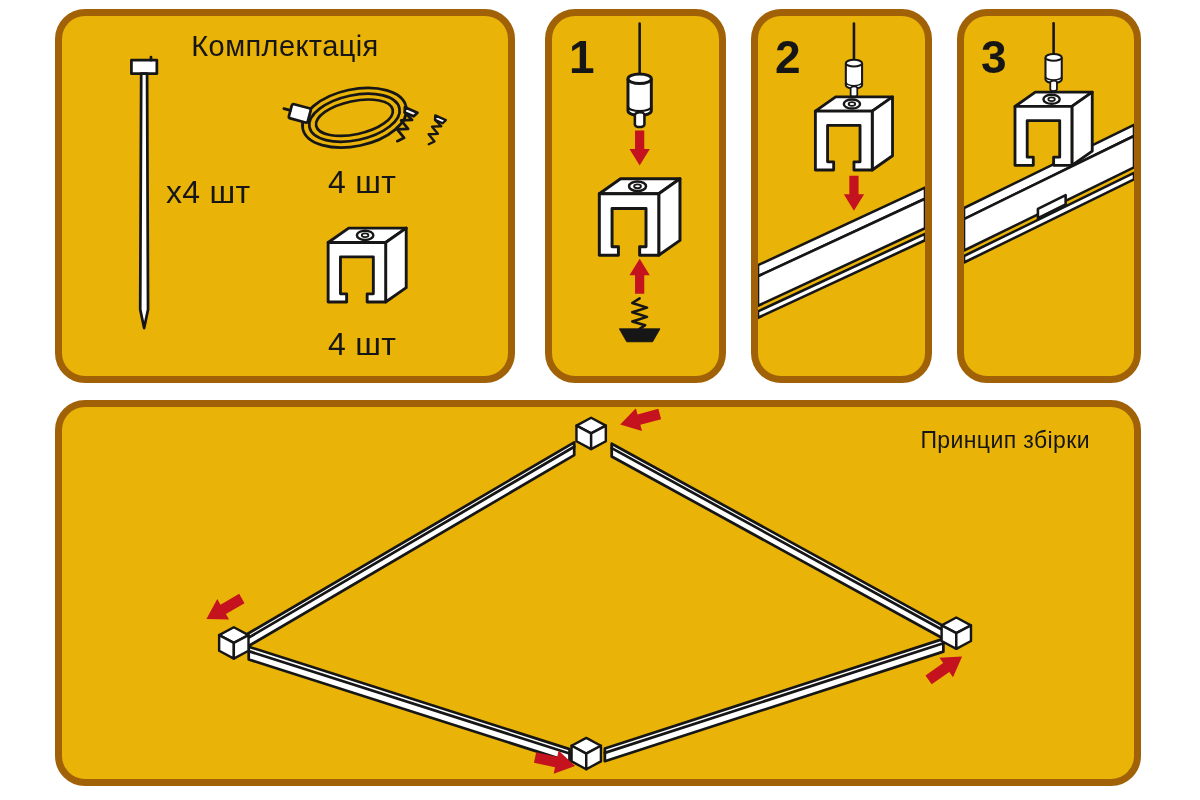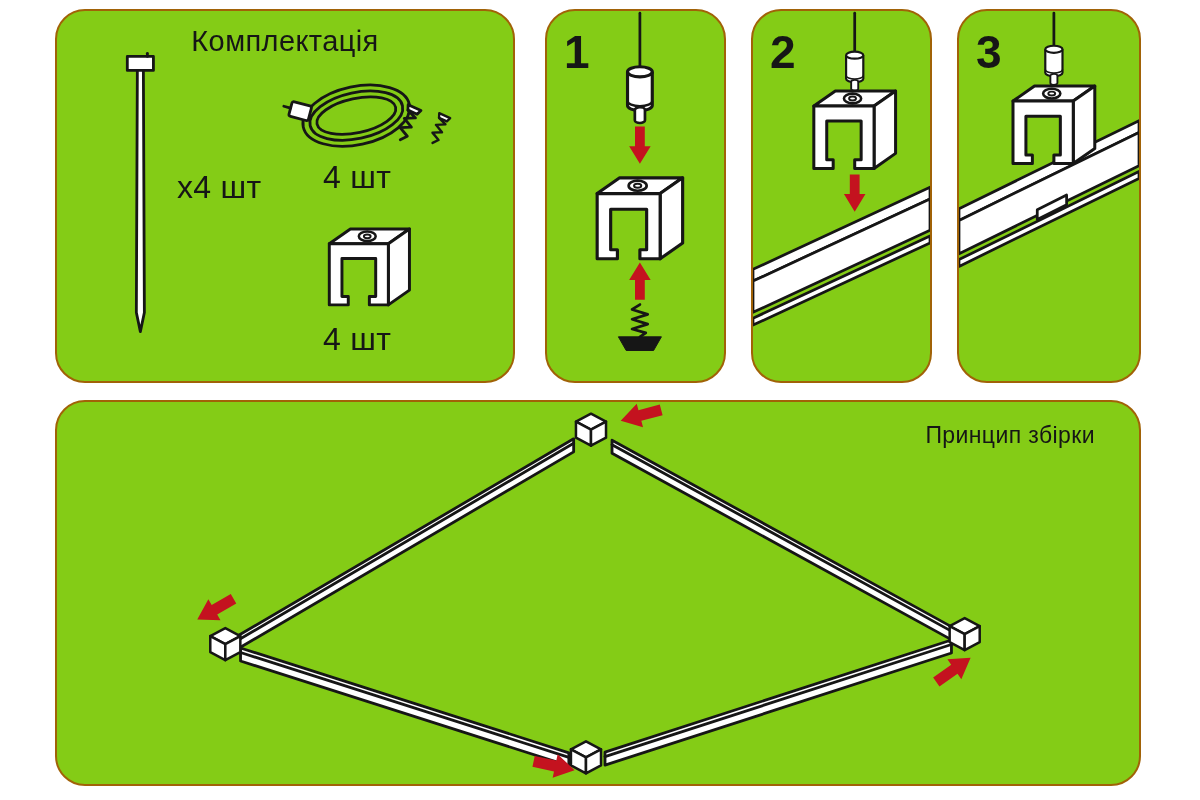--- a/index.html
+++ b/index.html
@@ -3,22 +3,22 @@
 <meta charset="utf-8">
 <style>
   * { box-sizing: border-box; margin: 0; padding: 0; }
   html, body { background: #ffffff; }
   .page {
     position: relative; width: 1200px; height: 800px;
     background: #ffffff; color: #161616;
     font-family: "Liberation Sans", sans-serif; overflow: hidden;
   }
   .panel {
-    position: absolute; border: 2px solid #a16207;
-    border-radius: 30px; background: #84cc16;
+    position: absolute; border: 7px solid #a16207;
+    border-radius: 30px; background: #eab308;
   }
   .panel-kit      { left: 55px;  top: 9px;   width: 460px;  height: 374px; }
   .panel-step1    { left: 545px; top: 9px;   width: 181px;  height: 374px; }
   .panel-step2    { left: 751px; top: 9px;   width: 181px;  height: 374px; }
   .panel-step3    { left: 957px; top: 9px;   width: 184px;  height: 374px; }
   .panel-assembly { left: 55px;  top: 400px; width: 1086px; height: 386px; }
 
   .art { position: absolute; left: 0; top: 0; width: 100%; height: 100%; display: block; }
 
   .kit-title {
@@ -28,21 +28,21 @@
   }
   .assembly-title {
     position: absolute; top: 20px; right: 44px;
     font-size: 23px; font-weight: 500; letter-spacing: .4px; z-index: 2;
   }
   .step-num {
     position: absolute; top: 14px; left: 17px;
     font-size: 46px; font-weight: 800; z-index: 2;
   }
   .qty { position: absolute; font-size: 32px; font-weight: 500; z-index: 2; letter-spacing: .3px; }
-  .qty-rod  { left: 120px; top: 158px; }
+  .qty-rod  { left: 104px; top: 158px; }
   .qty-coil { left: 266px; top: 148px; }
   .qty-clip { left: 266px; top: 310px; }
 
   svg .ln  { fill: #ffffff; stroke: #161616; stroke-width: 2.8; stroke-linejoin: round; stroke-linecap: round; }
   svg .lnn { fill: none;    stroke: #161616; stroke-width: 2.8; stroke-linejoin: round; stroke-linecap: round; }
 </style>
 </head>
 <body>
 
 <svg width="0" height="0" style="position:absolute" aria-hidden="true">

